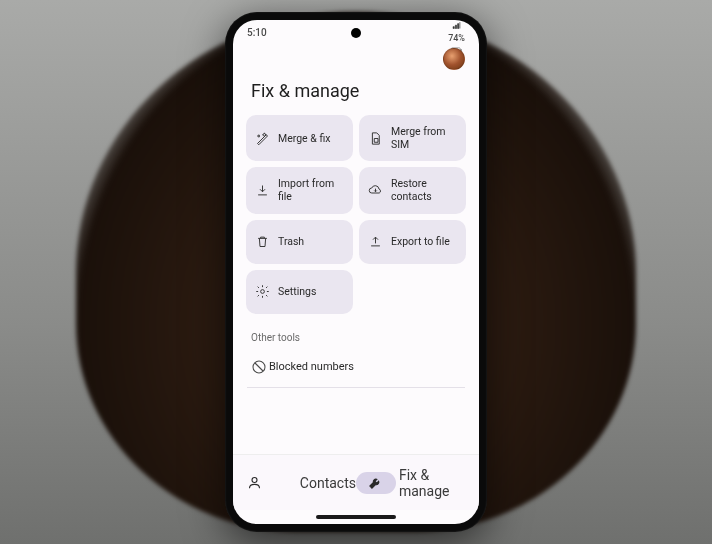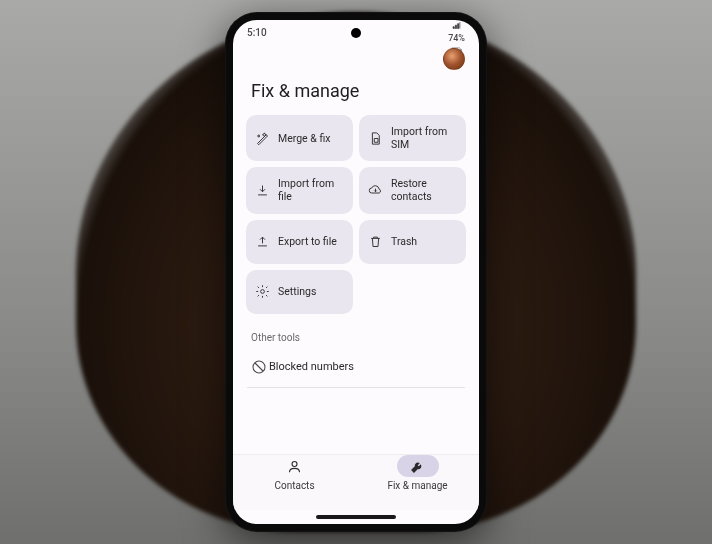--- a/index.html
+++ b/index.html
@@ -76,22 +76,22 @@
   }
   .list-item .ic { width: 16px; height: 16px; }
   .list-item .ic svg { width: 16px; height: 16px; stroke: #4a4a4a; stroke-width: 1.6; fill: none; }
   .divider { height: 1px; background: #e4e0e8; margin: 2px 14px 0; }
   .spacer { flex: 1; }
   .navbar {
     height: 56px; display: flex; border-top: 1px solid #eee;
     background: #fbf8fc;
   }
   .navitem {
-    flex: 1; display: flex; flex-direction: column; align-items: center; justify-content: flex-start;
-    gap: 3px; font-size: 10px; color: #3a3a3a;
+    flex: 1; display: flex; flex-direction: row; align-items: center; justify-content: space-between;
+    gap: 3px; font-size: 14px; color: #3a3a3a;
   }
   .navitem .pill {
     width: 42px; height: 22px; border-radius: 11px; display: flex; align-items: center; justify-content: center;
   }
   .navitem.active .pill { background: #d9d3e8; }
   .navitem .pill svg { width: 15px; height: 15px; stroke: #2a2a2a; stroke-width: 1.8; fill: none; }
   .navitem.active .pill svg { fill: #2a2a2a; stroke: #2a2a2a; }
   .gesture { height: 14px; display: flex; align-items: center; justify-content: center; }
   .gesture div { width: 80px; height: 3.5px; background: #1a1a1a; border-radius: 2px; }
 </style>
@@ -138,21 +138,21 @@
         </span>
         <span>Merge &amp; fix</span>
       </div>
 
       <div class="card">
         <span class="ic">
           <svg viewBox="0 0 24 24">
               <path d="M7 3h7l4 4v14H7zM10 12h6v6h-6z"></path>
             </svg>
         </span>
-        <span>Import from SIM</span>
+        <span>Merge from SIM</span>
       </div>
 
       <div class="card">
         <span class="ic">
           <svg viewBox="0 0 24 24">
               <path d="M12 4v10m0 0l-4-4m4 4l4-4M5 19h14"></path>
             </svg>
         </span>
         <span>Import from file</span>
       </div>
@@ -162,33 +162,33 @@
           <svg viewBox="0 0 24 24">
               <path d="M6 16a4 4 0 010-8 6 6 0 0111.5 1.5A3.5 3.5 0 0118 16zM12 9v5m0 0l-2-2m2 2l2-2"></path>
             </svg>
         </span>
         <span>Restore contacts</span>
       </div>
 
       <div class="card">
         <span class="ic">
           <svg viewBox="0 0 24 24">
+              <path d="M5 7h14M9 7V5h6v2M7 7l1 13h8l1-13"></path>
+            </svg>
+        </span>
+        <span>Trash</span>
+      </div>
+
+      <div class="card">
+        <span class="ic">
+          <svg viewBox="0 0 24 24">
               <path d="M12 15V5m0 0l-4 4m4-4l4 4M5 19h14"></path>
             </svg>
         </span>
         <span>Export to file</span>
-      </div>
-
-      <div class="card">
-        <span class="ic">
-          <svg viewBox="0 0 24 24">
-              <path d="M5 7h14M9 7V5h6v2M7 7l1 13h8l1-13"></path>
-            </svg>
-        </span>
-        <span>Trash</span>
       </div>
 
       <div class="card full">
         <span class="ic">
           <svg viewBox="0 0 24 24">
               <circle cx="12" cy="12" r="3"></circle>
               <path d="M12 2v3M12 19v3M4.2 4.2l2.1 2.1M17.7 17.7l2.1 2.1M2 12h3M19 12h3M4.2 19.8l2.1-2.1M17.7 6.3l2.1-2.1"></path>
             </svg>
         </span>
         <span>Settings</span>

